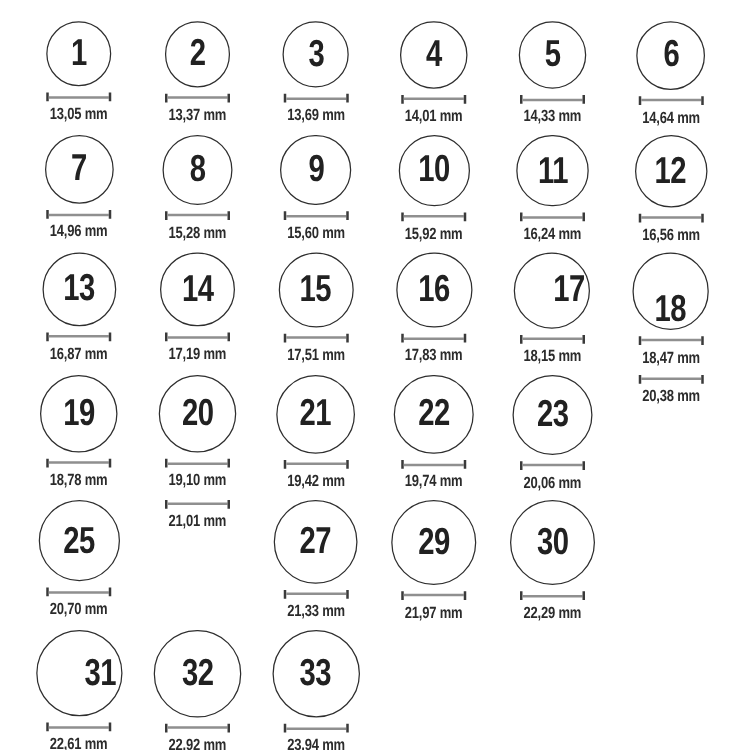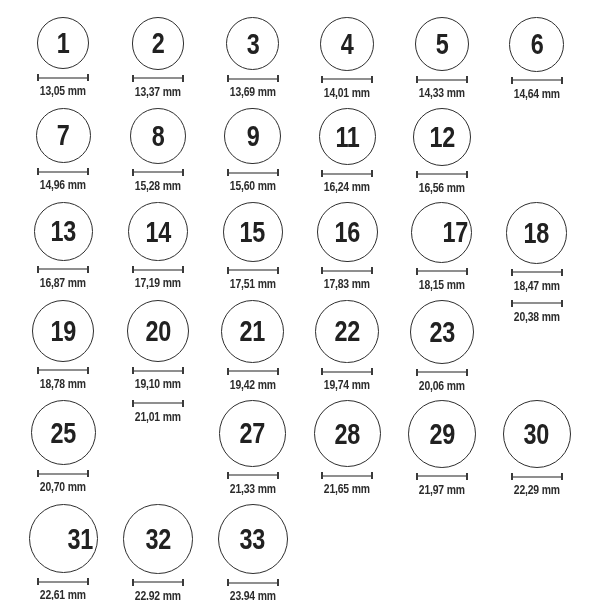--- a/index.html
+++ b/index.html
@@ -179,20 +179,31 @@
       <span class="num">9</span>
     </div>
     <div class="ruler">
       <span class="tick"></span>
       <span class="rline"></span>
       <span class="tick"></span>
     </div>
     <span class="dia-label">15,60 mm</span>
   </div>
       <div class="cell">
+    <div class="circle" style="width: 57.1px; height: 57.1px;">
+      <span class="num">10</span>
+    </div>
+    <div class="ruler">
+      <span class="tick"></span>
+      <span class="rline"></span>
+      <span class="tick"></span>
+    </div>
+    <span class="dia-label">15,92 mm</span>
+  </div>
+      <div class="cell">
     <div class="circle" style="width: 57.6px; height: 57.6px;">
       <span class="num">11</span>
     </div>
     <div class="ruler">
       <span class="tick"></span>
       <span class="rline"></span>
       <span class="tick"></span>
     </div>
     <span class="dia-label">16,24 mm</span>
   </div>
@@ -258,21 +269,21 @@
       <span class="num">17</span>
     </div>
     <div class="ruler">
       <span class="tick"></span>
       <span class="rline"></span>
       <span class="tick"></span>
     </div>
     <span class="dia-label">18,15 mm</span>
   </div>
       <div class="cell">
-    <div class="circle" style="width: 61.6px; height: 61.6px;">
+    <div class="circle" style="width: 61.6px; height: 61.6px; align-items: flex-end;">
       <span class="num">18</span>
     </div>
     <div class="ruler">
       <span class="tick"></span>
       <span class="rline"></span>
       <span class="tick"></span>
     </div>
     <span class="dia-label">18,47 mm</span>
   </div>
     </div>
@@ -366,31 +377,20 @@
       <span class="num">27</span>
     </div>
     <div class="ruler">
       <span class="tick"></span>
       <span class="rline"></span>
       <span class="tick"></span>
     </div>
     <span class="dia-label">21,33 mm</span>
   </div>
       <div class="cell">
-    <div class="circle" style="width: 67.2px; height: 67.2px;">
-      <span class="num">28</span>
-    </div>
-    <div class="ruler">
-      <span class="tick"></span>
-      <span class="rline"></span>
-      <span class="tick"></span>
-    </div>
-    <span class="dia-label">21,65 mm</span>
-  </div>
-      <div class="cell">
     <div class="circle" style="width: 67.8px; height: 67.8px;">
       <span class="num">29</span>
     </div>
     <div class="ruler">
       <span class="tick"></span>
       <span class="rline"></span>
       <span class="tick"></span>
     </div>
     <span class="dia-label">21,97 mm</span>
   </div>

